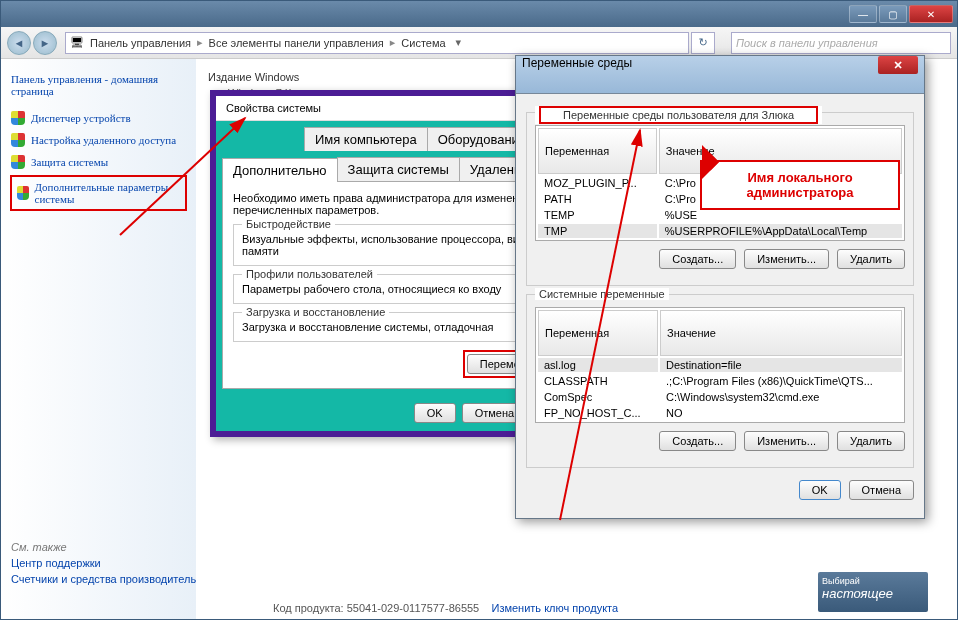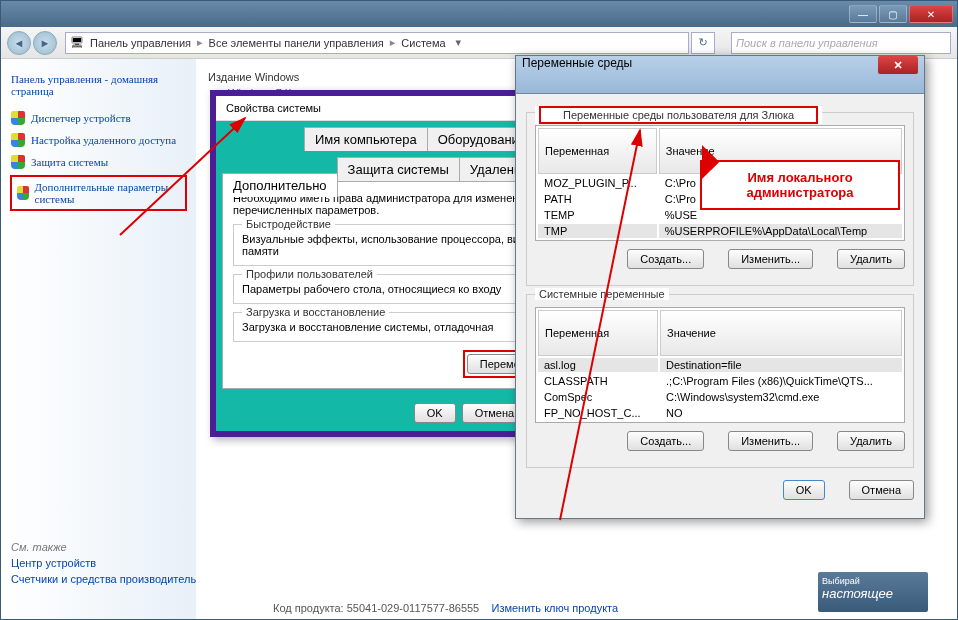--- a/index.html
+++ b/index.html
@@ -32,41 +32,41 @@
 .sb-footer .hdr { color:#777; font-style:italic; }
 
 .main-area { flex:1; background:#fff; padding: 8px 12px; position:relative; }
 .section-title { font-size: 11px; color:#333; margin: 4px 0; }
 
 
 .sysprops { position:absolute; left:210px; top:90px; width:420px; background:#14b8a6; border:6px solid #4c1d95; box-shadow: 3px 3px 8px rgba(0,0,0,0.3); }
 .sysprops-title { background:#fff; padding:6px 10px; border-bottom:1px solid #ddd; }
 .tabs { display:flex; margin:6px 6px 0; }
 .tab { padding:4px 10px; border:1px solid #aaa; background:#f0f0f0; border-bottom:none; margin-right:-1px; font-size:13px; cursor:pointer; }
-.tab.active { background:#fff; position:relative; top:16px;text-align:center; }
+.tab.active { background:#fff; position:relative; top:1px;text-align:center; }
 .tab-body { background:#fff; border:1px solid #aaa; margin:0 6px 6px; padding:10px; font-size:11px; }
 .group { border:1px solid #ccc; margin:8px 0; padding:8px; position:relative; }
 .group-title { position:absolute; top:-7px; left:8px; background:#fff; padding:0 4px; color:#333; }
 .btn { background:linear-gradient(#fdfdfd,#e0e0e0); border:1px solid #888; border-radius:3px; padding:3px 12px; font-size:11px; cursor:pointer; }
 .btn-row-right { text-align:right; margin-top:6px; }
 .dialog-btns { display:flex; justify-content:flex-end; gap:6px; padding:8px; }
 .env-btn-hl { border:2px solid #d00; padding:2px; display:inline-block; }
 
 
 .envdlg { position:absolute; left:515px; top:55px; width:410px; background:#f0f0f0; border:1px solid #678; box-shadow:3px 3px 10px rgba(0,0,0,0.4); }
 .envdlg-titlebar { height:38px; background:linear-gradient(#b8d0e8,#98b8d8); display:flex; align-items:flex-start; justify-content:space-between; padding:0 6px; border-bottom:1px solid #789; }
 .envdlg-title { color:#000; font-size:12px; }
 .envdlg-close { width:40px; height:18px; background:linear-gradient(#d44,#a22); color:#fff; display:flex; align-items:center; justify-content:center; border-radius:2px; cursor:pointer; font-weight:bold; }
 .envdlg-body { padding:10px; background:#f0f0f0; }
 .env-group-title-hl { border:2px solid #d00; padding:1px 22px; display:inline-block; }
 .env-table { width:100%; border:1px solid #aaa; background:#fff; margin-top:4px; }
 .env-table th { background:linear-gradient(#fff,#e8e8e8); border:1px solid #ccc; padding:16px 6px; text-align:left; font-weight:normal; font-size:11px; }
 .env-table td { padding:1px 6px; font-size:11px; white-space:nowrap; overflow:hidden; }
 .env-table tr.sel td { background:#e5e5e5; }
-.env-btns { display:flex; justify-content:flex-end; gap:24px; margin:8px 0; }
+.env-btns { display:flex; justify-content:flex-end; gap:8px; margin:8px 0; }
 
 
 .callout { position:absolute; left:700px; top:160px; width:200px; background:#fff; border:2px solid #d00; padding:8px; text-align:center; font-size:13px; color:#d00; font-weight:bold; z-index:100; }
 .callout::before { content:''; position:absolute; left:-12px; top:-12px; width:0; height:0; border:12px solid transparent; border-right-color:#d00; border-bottom-color:#d00; transform:rotate(-45deg); }
 
 
 .arrow-svg { position:absolute; pointer-events:none; z-index:50; }
 
 .bottom-banner { position:absolute; right:30px; bottom:8px; width:110px; height:40px; background:linear-gradient(#5a7a9a,#3a5a7a); color:#fff; font-size:10px; padding:4px; border-radius:2px; }
 .bottom-text { position:absolute; left:245px; bottom:6px; font-size:11px; color:#555;padding-left:28px; }
@@ -116,21 +116,21 @@
           <span>Защита системы</span>
         </div>
       <div class="sb-highlight">
         <div class="sb-link" style="padding:2px 4px">
             <span class="shield"></span>
             <span>Дополнительные параметры системы</span>
           </div>
       </div>
       <div class="sb-footer">
         <div class="hdr">См. также</div>
-        <div>Центр устройств</div>
+        <div>Центр поддержки</div>
         <div>Счетчики и средства производительности</div>
       </div>
     </div>
 
     <div class="main-area">
       <div class="section-title">Издание Windows</div>
       <div style="padding-left:20px;color:#555">Windows 7 Корпоративная</div>
     </div>
   </div>
 </div>

